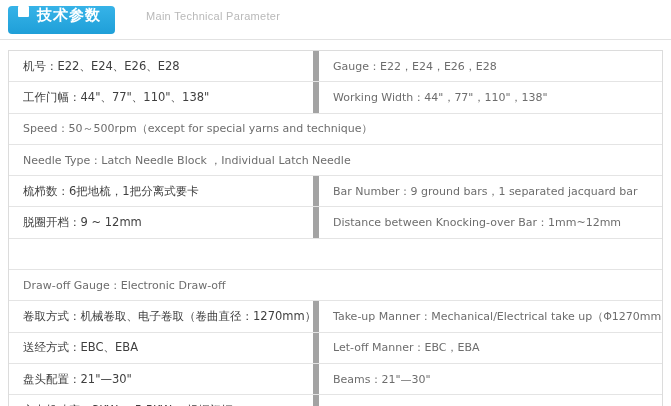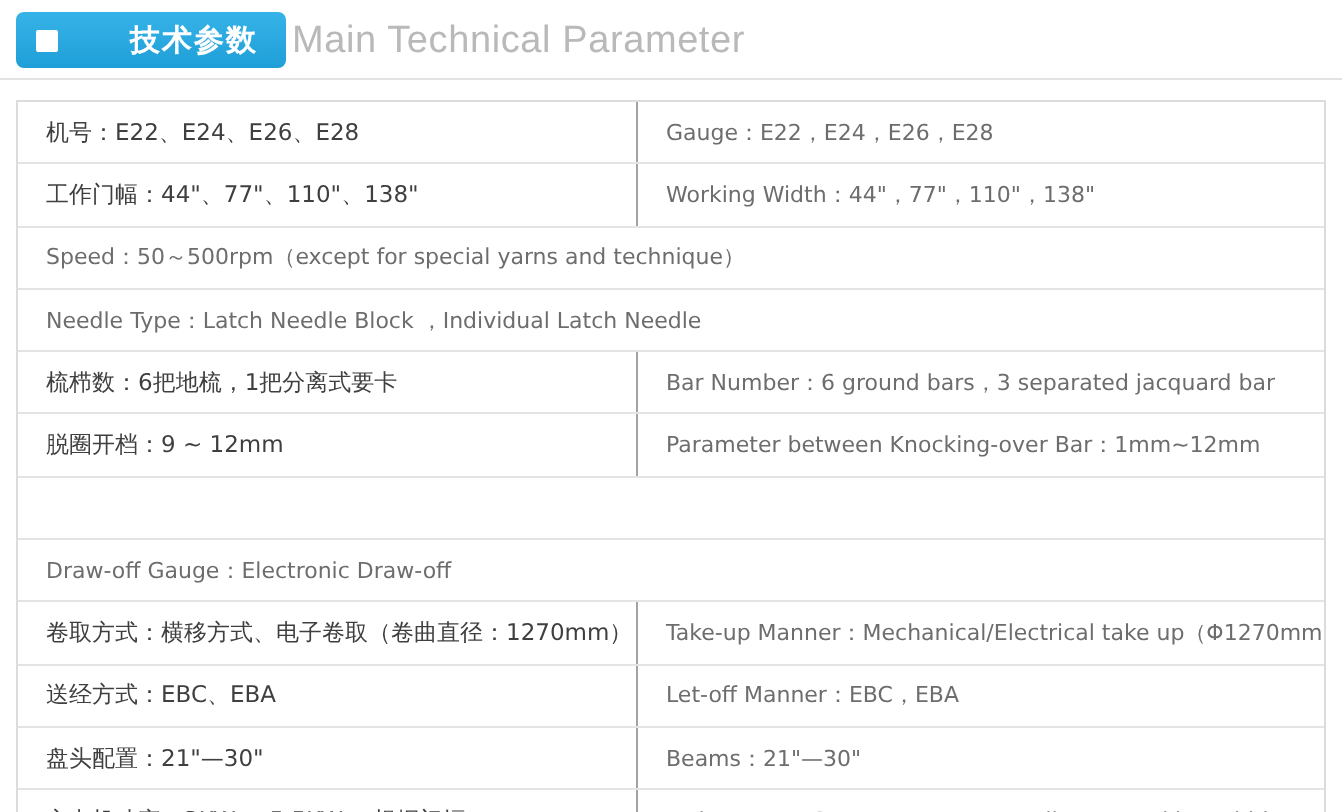--- a/index.html
+++ b/index.html
@@ -12,38 +12,37 @@
   }
   .page{position:relative;width:671px;height:406px;}
 
   
   .header{
     position:absolute;left:0;top:0;width:671px;height:40px;
   }
   .hdr-tab{
     position:absolute;left:8px;top:6px;
     height:28px;
-    display:flex;align-items:center;
+    display:flex;align-items:flex-start;
     padding:0 14px 0 10px;
     background:#2aa8e0;
     background:linear-gradient(180deg,#36b3e8 0%,#1f9fd8 100%);
     border-radius:4px;
-    gap:28px;
   }
   .hdr-tab .sq{
     width:11px;height:11px;background:#ffffff;border-radius:1px;
     margin-right:8px;flex:0 0 auto;
   }
   .hdr-tab .cn{
     color:#ffffff;font-size:15px;font-weight:bold;letter-spacing:1px;
     font-family:"DejaVu Sans","Liberation Sans",sans-serif;
   }
   .hdr-en{
     position:absolute;left:146px;top:10px;
-    font-size:19px;color:#b9b9b9;letter-spacing:.3px;
+    font-size:11px;color:#b9b9b9;letter-spacing:.3px;
   }
   .hdr-rule{
     position:absolute;left:0;top:39px;width:671px;height:1px;background:#e2e2e2;
   }
 
   
   .table{
     position:absolute;left:8px;top:50px;
     width:655px;
     border:1px solid #dcdcdc;
@@ -57,21 +56,21 @@
   }
   .row:last-child{border-bottom:none;}
   .cell{
     display:flex;align-items:center;
     box-sizing:border-box;
     overflow:hidden;white-space:nowrap;
   }
   .cell-cn{
     width:310px;flex:0 0 310px;
     padding-left:14px;
-    border-right:1px solid #a3a3a3;
+    border-right:6px solid #a3a3a3;
     font-size:11.5px;
     color:#3f3f3f;
     font-family:"DejaVu Sans","Liberation Sans",sans-serif;
   }
   .cell-en{
     flex:1 1 auto;
     padding-left:14px;
     font-size:11px;
     color:#6d6d6d;
     font-family:"DejaVu Sans","Liberation Sans",sans-serif;
@@ -101,33 +100,33 @@
         <div class="cell cell-en">Working Width：44"，77"，110"，138"</div>
       </div>
       <div class="row">
         <div class="cell cell-en">Speed：50～500rpm（except for special yarns and technique）</div>
       </div>
       <div class="row">
         <div class="cell cell-en">Needle Type：Latch Needle Block ，Individual Latch Needle</div>
       </div>
       <div class="row">
         <div class="cell cell-cn">梳栉数：6把地梳，1把分离式要卡</div>
-        <div class="cell cell-en">Bar Number：6 ground bars，3 separated jacquard bar</div>
+        <div class="cell cell-en">Bar Number：9 ground bars，1 separated jacquard bar</div>
       </div>
       <div class="row">
         <div class="cell cell-cn">脱圈开档：9 ~ 12mm</div>
-        <div class="cell cell-en">Parameter between Knocking-over Bar：1mm~12mm</div>
+        <div class="cell cell-en">Distance between Knocking-over Bar：1mm~12mm</div>
       </div>
       <div class="row">
       </div>
       <div class="row">
         <div class="cell cell-en">Draw-off Gauge：Electronic Draw-off</div>
       </div>
       <div class="row">
-        <div class="cell cell-cn">卷取方式：横移方式、电子卷取（卷曲直径：1270mm）</div>
+        <div class="cell cell-cn">卷取方式：机械卷取、电子卷取（卷曲直径：1270mm）</div>
         <div class="cell cell-en">Take-up Manner：Mechanical/Electrical take up（Φ1270mm）</div>
       </div>
       <div class="row">
         <div class="cell cell-cn">送经方式：EBC、EBA</div>
         <div class="cell cell-en">Let-off Manner：EBC，EBA</div>
       </div>
       <div class="row">
         <div class="cell cell-cn">盘头配置：21"—30"</div>
         <div class="cell cell-en">Beams：21"—30"</div>
       </div>

